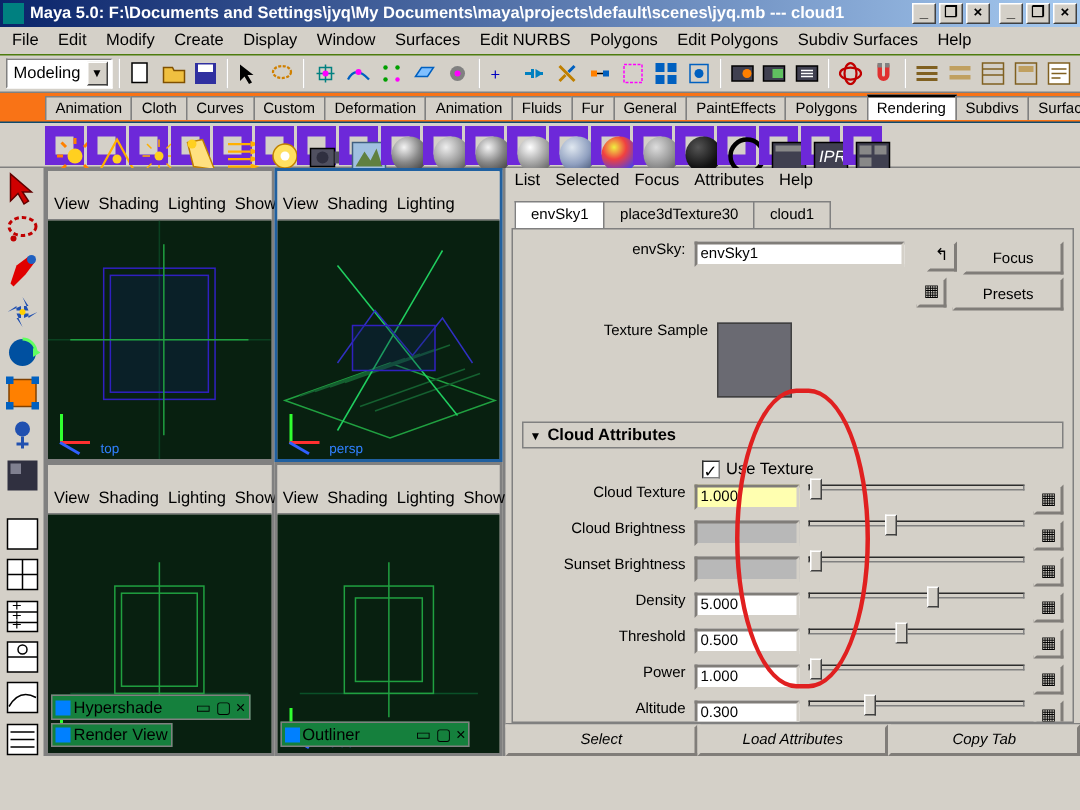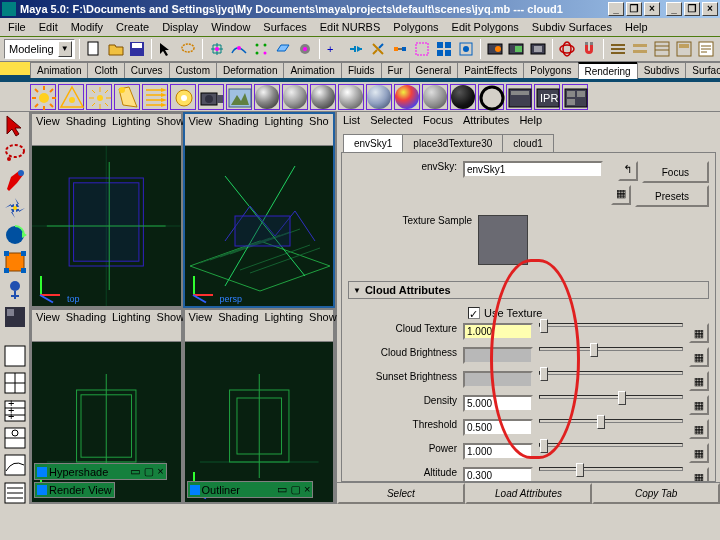--- a/index.html
+++ b/index.html
@@ -9,34 +9,34 @@
 .titlebar .spacer{flex:1;}
 .winbtn{width:16px;height:14px;background:#d4d0c8;border:1px solid #fff;border-right-color:#404040;border-bottom-color:#404040;margin-left:2px;text-align:center;line-height:12px;font-size:10px;color:#000;}
 .menubar{display:flex;background:#d4d0c8;height:18px;align-items:center;padding-left:2px;gap:1px;}
 .menubar span{padding:1px 6px;}
 .toolbar{display:flex;height:26px;align-items:center;background:#d4d0c8;border-top:1px solid #4d7c0f;border-bottom:1px solid #808080;padding:0 4px;gap:2px;}
 .combo{display:inline-flex;align-items:center;height:20px;border:1px solid #808080;border-right-color:#fff;border-bottom-color:#fff;background:#fff;padding:0 2px 0 4px;}
 .combo .arr{width:14px;height:16px;background:#d4d0c8;border:1px solid #fff;border-right-color:#404040;border-bottom-color:#404040;margin-left:4px;text-align:center;font-size:8px;line-height:14px;}
 .tbtn{width:22px;height:22px;border:1px solid #d4d0c8;display:flex;align-items:center;justify-content:center;}
 .sep{width:1px;height:20px;background:#808080;margin:0 2px;border-right:1px solid #fff;}
 .ico{width:16px;height:16px;}
-.tabrow{display:flex;align-items:flex-start;height:20px;background:#fde047;padding-left:30px;border-bottom:7px solid #0c4a6e;}
+.tabrow{display:flex;align-items:center;height:20px;background:#f97316;padding-left:30px;border-bottom:1px solid #0c4a6e;}
 .sheltab{padding:2px 6px;border:1px solid #808080;border-bottom:none;background:#d4d0c8;margin-right:-1px;font-size:10px;}
 .sheltab.active{background:#fff;border-top:2px solid #000;}
 .shelfbar{display:flex;height:30px;align-items:center;background:#d4d0c8;padding-left:30px;gap:2px;border-bottom:1px solid #808080;}
-.shelfico{width:26px;height:26px;border:1px solid #6d28d9;}
+.shelfico{width:26px;height:26px;border:7px solid #6d28d9;font-style:italic;}
 .sball{width:24px;height:24px;border-radius:50%;background:radial-gradient(circle at 35% 30%,#f4f4f4 0%,#888 45%,#222 100%);}
 .main{display:flex;height:392px;}
 .leftbox{width:30px;background:#d4d0c8;border-right:1px solid #808080;display:flex;flex-direction:column;align-items:center;padding-top:2px;gap:4px;}
 .toolico{width:24px;height:24px;display:block;}
 .vports{width:305px;display:flex;flex-direction:column;}
 .vprow{display:flex;height:50%;}
 .vport{width:50%;border:2px solid #808080;display:flex;flex-direction:column;position:relative;}
 .vport.active{border-color:#2060a0;}
-.vphdr{height:32px;background:#d4d0c8;display:flex;gap:6px;padding:1px 4px;font-size:10px;border-bottom:1px solid #808080;}
+.vphdr{height:32px;background:#d4d0c8;display:flex;gap:6px;padding:16px 4px;font-size:10px;border-bottom:1px solid #808080;}
 .vpcanvas{flex:1;background:#082010;position:relative;overflow:hidden;}
 .axis-x{position:absolute;bottom:10px;left:8px;width:20px;height:2px;background:#ff3030;}
 .axis-y{position:absolute;bottom:10px;left:8px;width:2px;height:20px;background:#30ff30;}
 .axis-z{position:absolute;bottom:10px;left:8px;width:15px;height:2px;background:#3060ff;transform:rotate(30deg);transform-origin:left;}
 .attred{flex:1;background:#d4d0c8;display:flex;flex-direction:column;border-left:2px solid #808080;}
 .aemenu{height:18px;display:flex;gap:10px;padding:2px 6px;}
 .aetabs{display:flex;padding:4px 6px 0 6px;}
 .aetab{padding:3px 10px;border:1px solid #808080;border-bottom:none;background:#d4d0c8;margin-right:-1px;font-size:10px;}
 .aetab.active{background:#fff;}
 .aebody{border:1px solid #808080;margin:0 4px;padding:8px 6px;background:#d4d0c8;flex:1;overflow:hidden;position:relative;}

